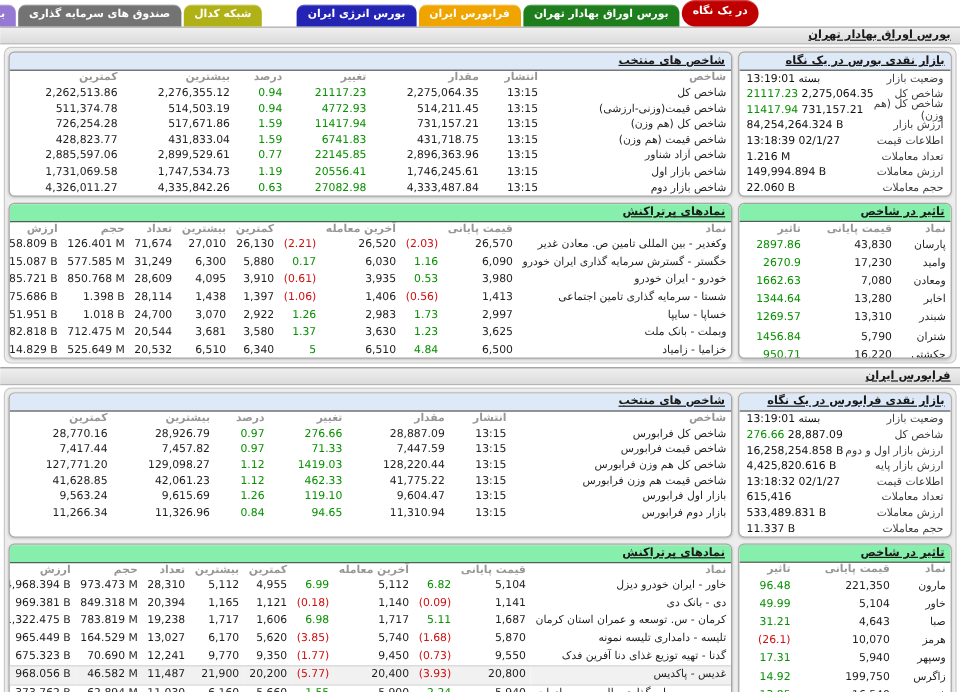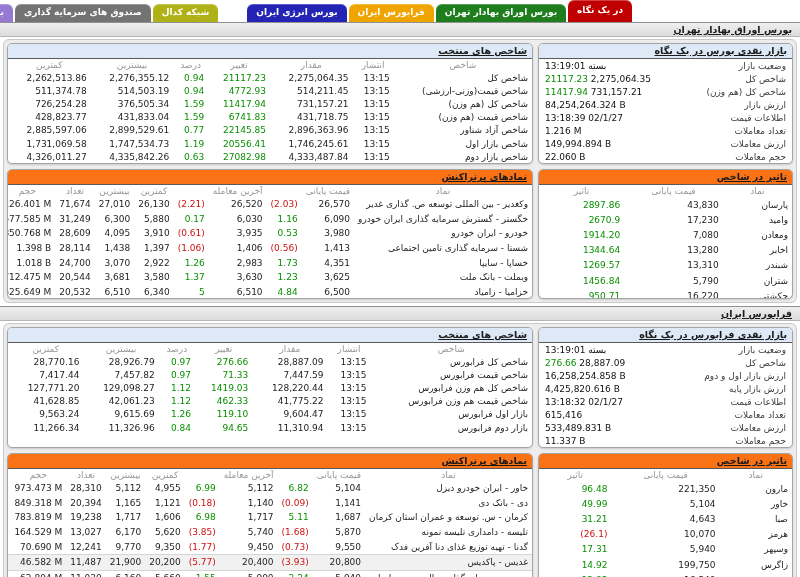--- a/index.html
+++ b/index.html
@@ -22,54 +22,54 @@
     height:12px;background:linear-gradient(#efefef,#dcdcdc);
     border-top:1px solid #909090;border-bottom:1px solid #b5b5b5;
     padding:1px 8px 0;font-size:9.5px;font-weight:bold;color:#1a1a1a;
   }
   .titlebar .lnk{text-decoration:underline;cursor:pointer}
   
   .section-body{
     margin:2px 3px 3px;background:#ededed;border:1px solid #c9c9c9;border-radius:6px;
     padding:3px;display:flex;gap:5px;direction:rtl;
   }
-  .col-right{width:255px;flex:none;display:flex;flex-direction:column;gap:5px}
+  .col-right{width:178px;flex:none;display:flex;flex-direction:column;gap:5px}
   .col-left{flex:1;min-width:0;display:flex;flex-direction:column;gap:5px}
   .panel{
     background:#fff;border:1px solid #a5a5a5;border-radius:5px;overflow:hidden;
     box-shadow:0 1px 2px rgba(0,0,0,.15);
   }
   .panel.top{height:119px}
   .panel.bot{height:128px}
   .hdr{display:block;padding:1px 5px 2px;font-size:9.5px;font-weight:bold;color:#1a1a1a;border-bottom:1px solid #5a5a5a}
   .hdr.blue{background:#dde9f7}
-  .hdr.green{background:#f97316}
+  .hdr.green{background:#86efac}
   .hdr .lnk{text-decoration:underline;cursor:pointer}
   
   .sum-row{display:flex;justify-content:space-between;align-items:center;height:13.1px;padding:0 6px;font-size:9px}
   .sum-label{color:#3c3c3c}
   .sum-val{direction:ltr;color:#111;white-space:nowrap}
   .chg-pos{color:#089000}
   .chg-neg{color:#cf1010}
   
   table{width:100%;border-collapse:collapse;font-size:9px;table-layout:auto}
-  th{color:#979797;font-weight:normal;padding:1px 4px;white-space:nowrap;}
+  th{color:#979797;font-weight:bold;padding:1px 4px;white-space:nowrap;text-align:right}
   td{padding:0 4px;color:#1e1e1e;white-space:nowrap;text-align:right;height:13.2px}
   .tbl-active td{height:14.6px}
   .tbl-impact td{height:15.2px}
   td.c-num,td.c-chg,td.c-time{direction:ltr}
   td.c-name{overflow:hidden;text-overflow:ellipsis;max-width:170px}
   tr.hl td{background:#f1f1f1;border-top:1px solid #d5d5d5;border-bottom:1px solid #d5d5d5}
 </style>
 </head>
 <body>
 
 <nav class="tabbar">
   <div class="tabbar-inner">
-      <div class="tab active" style="background: rgb(192, 0, 0);">در یک نگاه</div>
+      <div class="tab active" style="background: rgb(192, 0, 0); border-radius: 11px;">در یک نگاه</div>
       <div class="tab" style="background: rgb(30, 126, 30);">بورس اوراق بهادار تهران</div>
       <div class="tab" style="background: rgb(239, 164, 0);">فرابورس ایران</div>
       <div class="tab" style="background: rgb(36, 36, 180); margin-left: 28px;">بورس انرژی ایران</div>
       <div class="tab" style="background: rgb(176, 177, 23);">شبکه کدال</div>
       <div class="tab" style="background: #737373;">صندوق های سرمایه گذاری</div>
       <div class="tab" style="background: rgb(150, 121, 210);">بورس کالا</div>
     </div>
 </nav>
 
 <div>
@@ -136,21 +136,21 @@
                 <td class="c-chg chg-pos">2897.86</td>
               </tr>
               <tr>
                 <td class="c-name">وامید</td>
                 <td class="c-num">17,230</td>
                 <td class="c-chg chg-pos">2670.9</td>
               </tr>
               <tr>
                 <td class="c-name">ومعادن</td>
                 <td class="c-num">7,080</td>
-                <td class="c-chg chg-pos">1914.20</td>
+                <td class="c-chg chg-pos">1662.63</td>
               </tr>
               <tr>
                 <td class="c-name">اخابر</td>
                 <td class="c-num">13,280</td>
                 <td class="c-chg chg-pos">1344.64</td>
               </tr>
               <tr>
                 <td class="c-name">شبندر</td>
                 <td class="c-num">13,310</td>
                 <td class="c-chg chg-pos">1269.57</td>
@@ -204,21 +204,21 @@
                 <td class="c-chg chg-pos">0.94</td>
                 <td class="c-num">514,503.19</td>
                 <td class="c-num">511,374.78</td>
               </tr>
               <tr>
                 <td class="c-name">شاخص کل (هم وزن)</td>
                 <td class="c-time">13:15</td>
                 <td class="c-num">731,157.21</td>
                 <td class="c-chg chg-pos">11417.94</td>
                 <td class="c-chg chg-pos">1.59</td>
-                <td class="c-num">376,505.34</td>
+                <td class="c-num">517,671.86</td>
                 <td class="c-num">726,254.28</td>
               </tr>
               <tr>
                 <td class="c-name">شاخص قیمت (هم وزن)</td>
                 <td class="c-time">13:15</td>
                 <td class="c-num">431,718.75</td>
                 <td class="c-chg chg-pos">6741.83</td>
                 <td class="c-chg chg-pos">1.59</td>
                 <td class="c-num">431,833.04</td>
                 <td class="c-num">428,823.77</td>
@@ -267,21 +267,21 @@
                 <th></th>
                 <th>کمترین</th>
                 <th>بیشترین</th>
                 <th>تعداد</th>
                 <th>حجم</th>
                 <th>ارزش</th>
               </tr>
             </thead>
             <tbody>
               <tr>
-                <td class="c-name">وکغدیر - بین المللی توسعه ص. گذاری غدیر</td>
+                <td class="c-name">وکغدیر - بین المللی تامین ص. معادن غدیر</td>
                 <td class="c-num">26,570</td>
                 <td class="c-chg chg-neg">(2.03)</td>
                 <td class="c-num">26,520</td>
                 <td class="c-chg chg-neg">(2.21)</td>
                 <td class="c-num">26,130</td>
                 <td class="c-num">27,010</td>
                 <td class="c-num">71,674</td>
                 <td class="c-num">126.401 M</td>
                 <td class="c-num">3,358.809 B</td>
               </tr>
@@ -316,21 +316,21 @@
                 <td class="c-num">1,406</td>
                 <td class="c-chg chg-neg">(1.06)</td>
                 <td class="c-num">1,397</td>
                 <td class="c-num">1,438</td>
                 <td class="c-num">28,114</td>
                 <td class="c-num">1.398 B</td>
                 <td class="c-num">1,975.686 B</td>
               </tr>
               <tr>
                 <td class="c-name">خساپا - سایپا</td>
-                <td class="c-num">4,351</td>
+                <td class="c-num">2,997</td>
                 <td class="c-chg chg-pos">1.73</td>
                 <td class="c-num">2,983</td>
                 <td class="c-chg chg-pos">1.26</td>
                 <td class="c-num">2,922</td>
                 <td class="c-num">3,070</td>
                 <td class="c-num">24,700</td>
                 <td class="c-num">1.018 B</td>
                 <td class="c-num">3,051.951 B</td>
               </tr>
               <tr>

